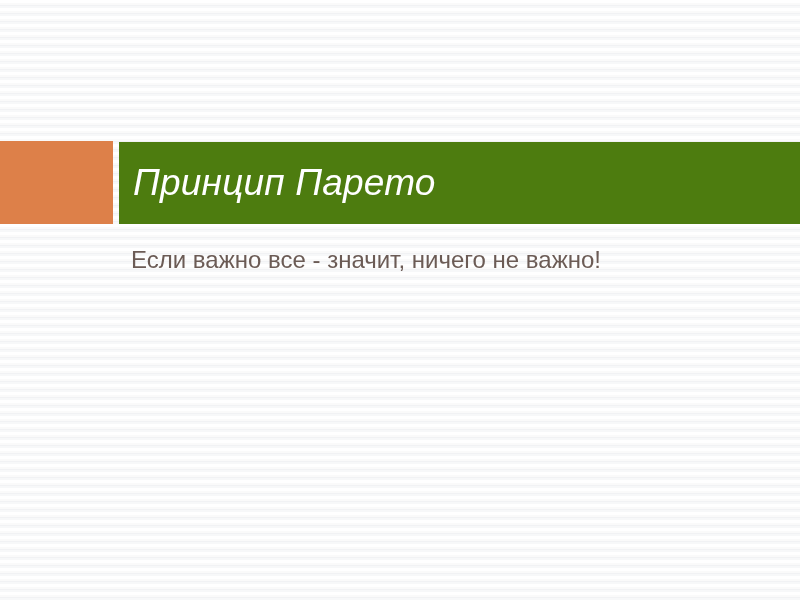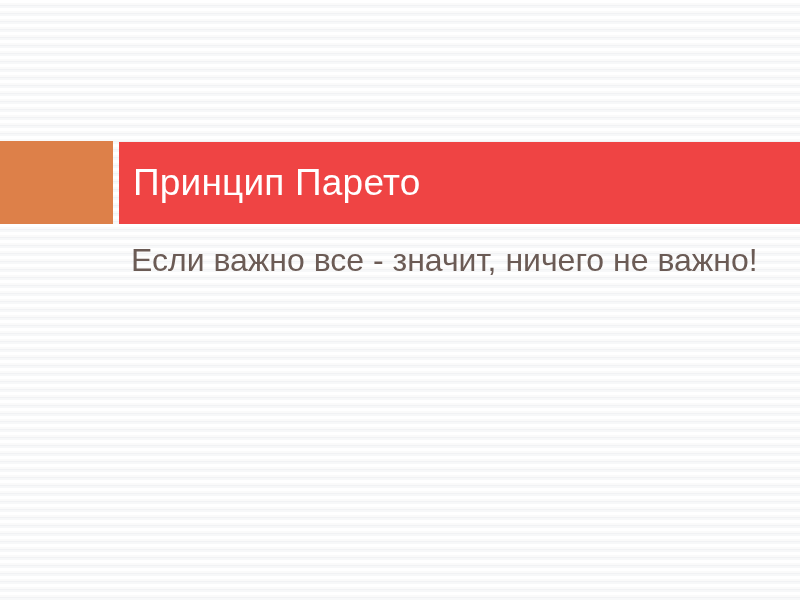--- a/index.html
+++ b/index.html
@@ -54,21 +54,22 @@
     background-color: #dd8049;
   }
 
   
   #title-band {
     position: absolute;
     left: 119px;
     top: 142px;
     width: 681px;
     height: 82px;
-    background-color: #ef4444;
+    background-color: #4d7c0f;
+    font-style: italic;
   }
 
   #title-text {
     position: absolute;
     left: 14px;
     top: 0px;
     height: 82px;
     line-height: 82px;
     color: #ffffff;
     font-size: 37px;
@@ -77,21 +78,21 @@
     white-space: nowrap;
     font-family: "Liberation Sans", sans-serif;
   }
 
   #subtitle-text {
     position: absolute;
     left: 131px;
     top: 244px;
     width: 640px;
     color: #6b5b55;
-    font-size: 32px;
+    font-size: 24px;
     line-height: 32px;
     font-weight: normal;
     white-space: nowrap;
     font-family: "Liberation Sans", sans-serif;
   }
 </style>
 </head>
 <body>
 
 <div id="slide">

